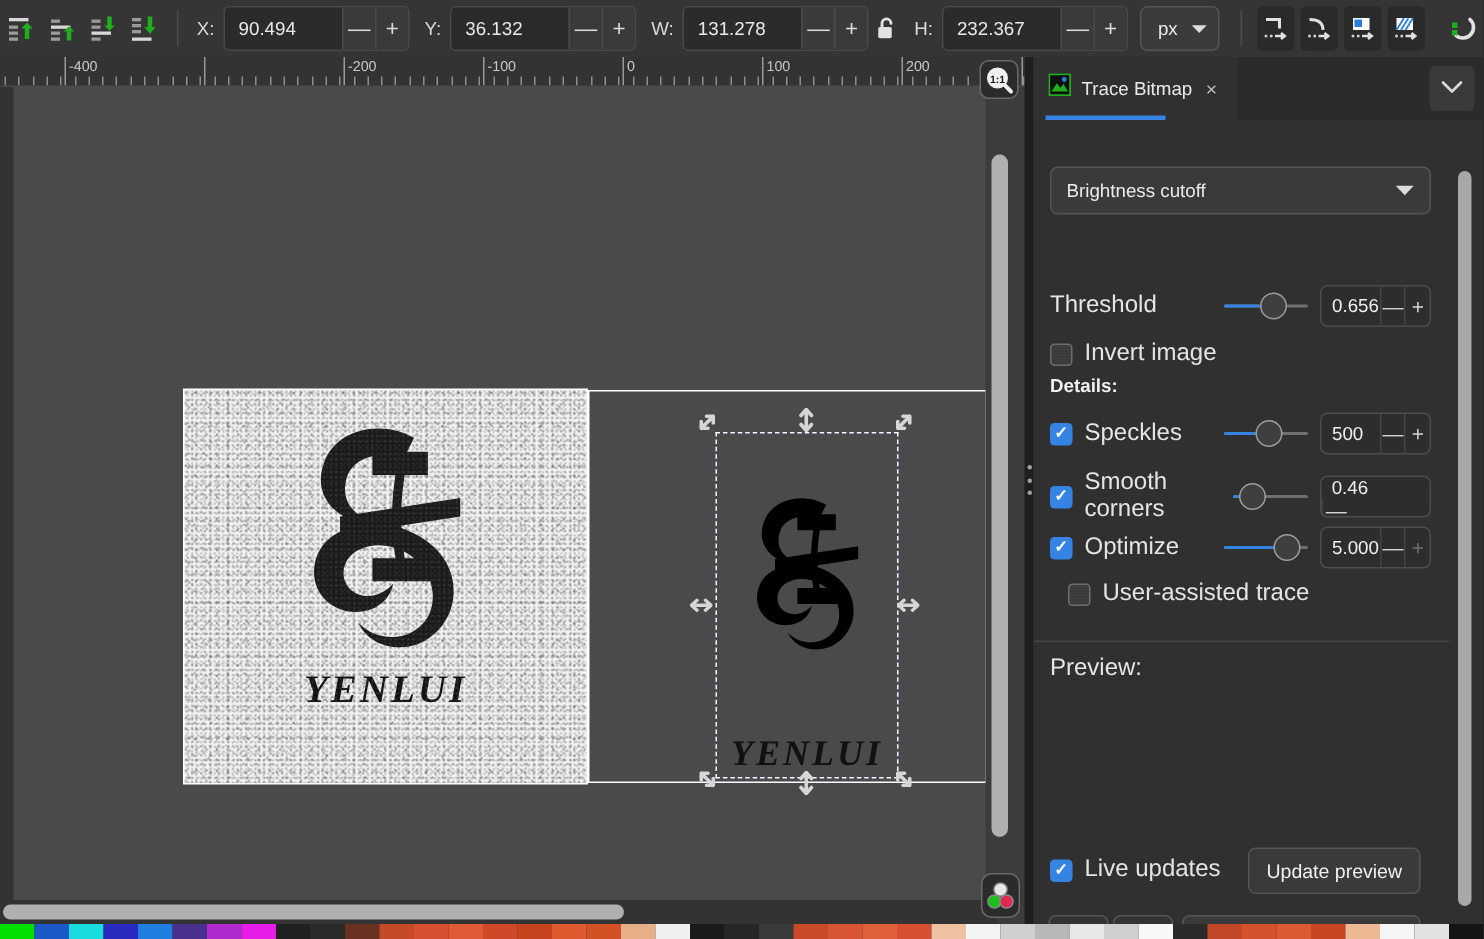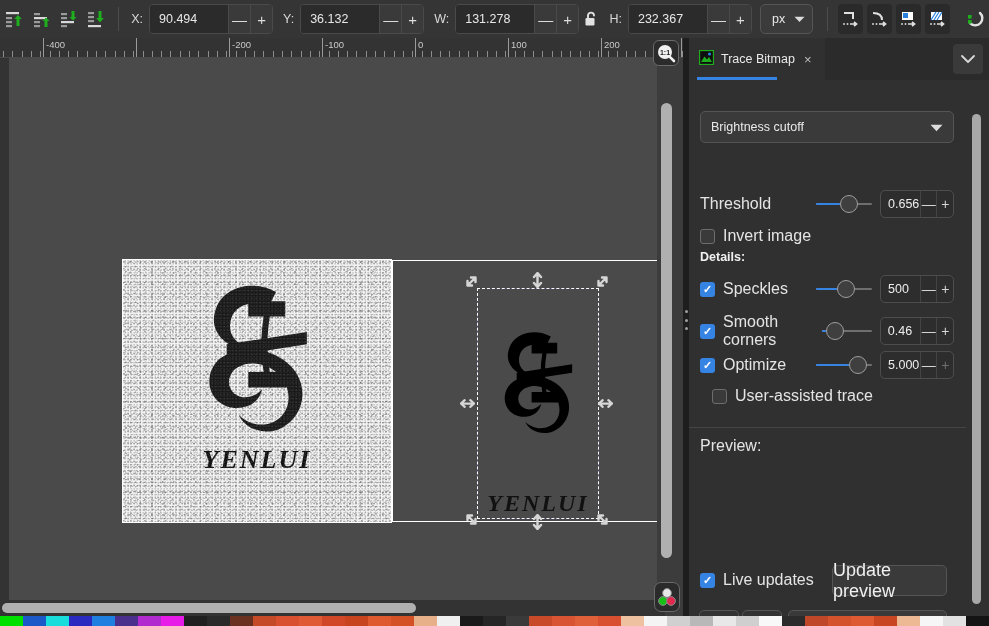--- a/index.html
+++ b/index.html
@@ -278,21 +278,21 @@
     font-size: 14px; color: #d5d5d5; cursor: pointer;
     border-left: 1px solid #444;
   }
   .numbox .nb.dim { color: #6e6e6e; }
 
   .divider { height: 1px; background: #454545; }
 
   .btn {
     background: #3a3a3a; border: 1px solid #555; border-radius: 5px;
     display: flex; align-items: center; justify-content: center;
-    font-size: 18px; color: #f0f0f0; cursor: pointer;
+    font-size: 13px; color: #f0f0f0; cursor: pointer;
   }
   .icon-btn-sq {
     width: 40px; height: 34px; background: #333; border: 1px solid #555;
     border-radius: 5px; display: flex; align-items: center;
     justify-content: center; cursor: pointer; color: #e0e0e0;
   }
 
   
   #palette {
     position: absolute; left: 0; bottom: 0; width: 989px; height: 10px;
@@ -736,21 +736,21 @@
       <div class="row" style="position:absolute; left:11px; top:233px; width:254px;">
         <span class="chk on">
             <span class="mark">✓</span>
           </span>
         <span class="row-label" style="margin-left:8px">Smooth corners</span>
         <div class="slider" style="width:56px; margin-left:auto; margin-right:8px;">
           <div class="strack"></div>
           <div class="sfill" id="smc-fill" style="width: 3.8px;"></div>
           <div class="sknob" id="smc-knob" style="left: 3.8px;"></div>
         </div>
-        <div class="numbox" style="width:84px;">
+        <div class="numbox" style="width:84px;flex-direction:column;">
           <span class="nv">0.46</span>
           <span class="nb">—</span>
           <span class="nb">+</span>
         </div>
       </div>
 
       <div class="row" style="position:absolute; left:11px; top:271px; width:254px;">
         <span class="chk on">
             <span class="mark">✓</span>
           </span>

